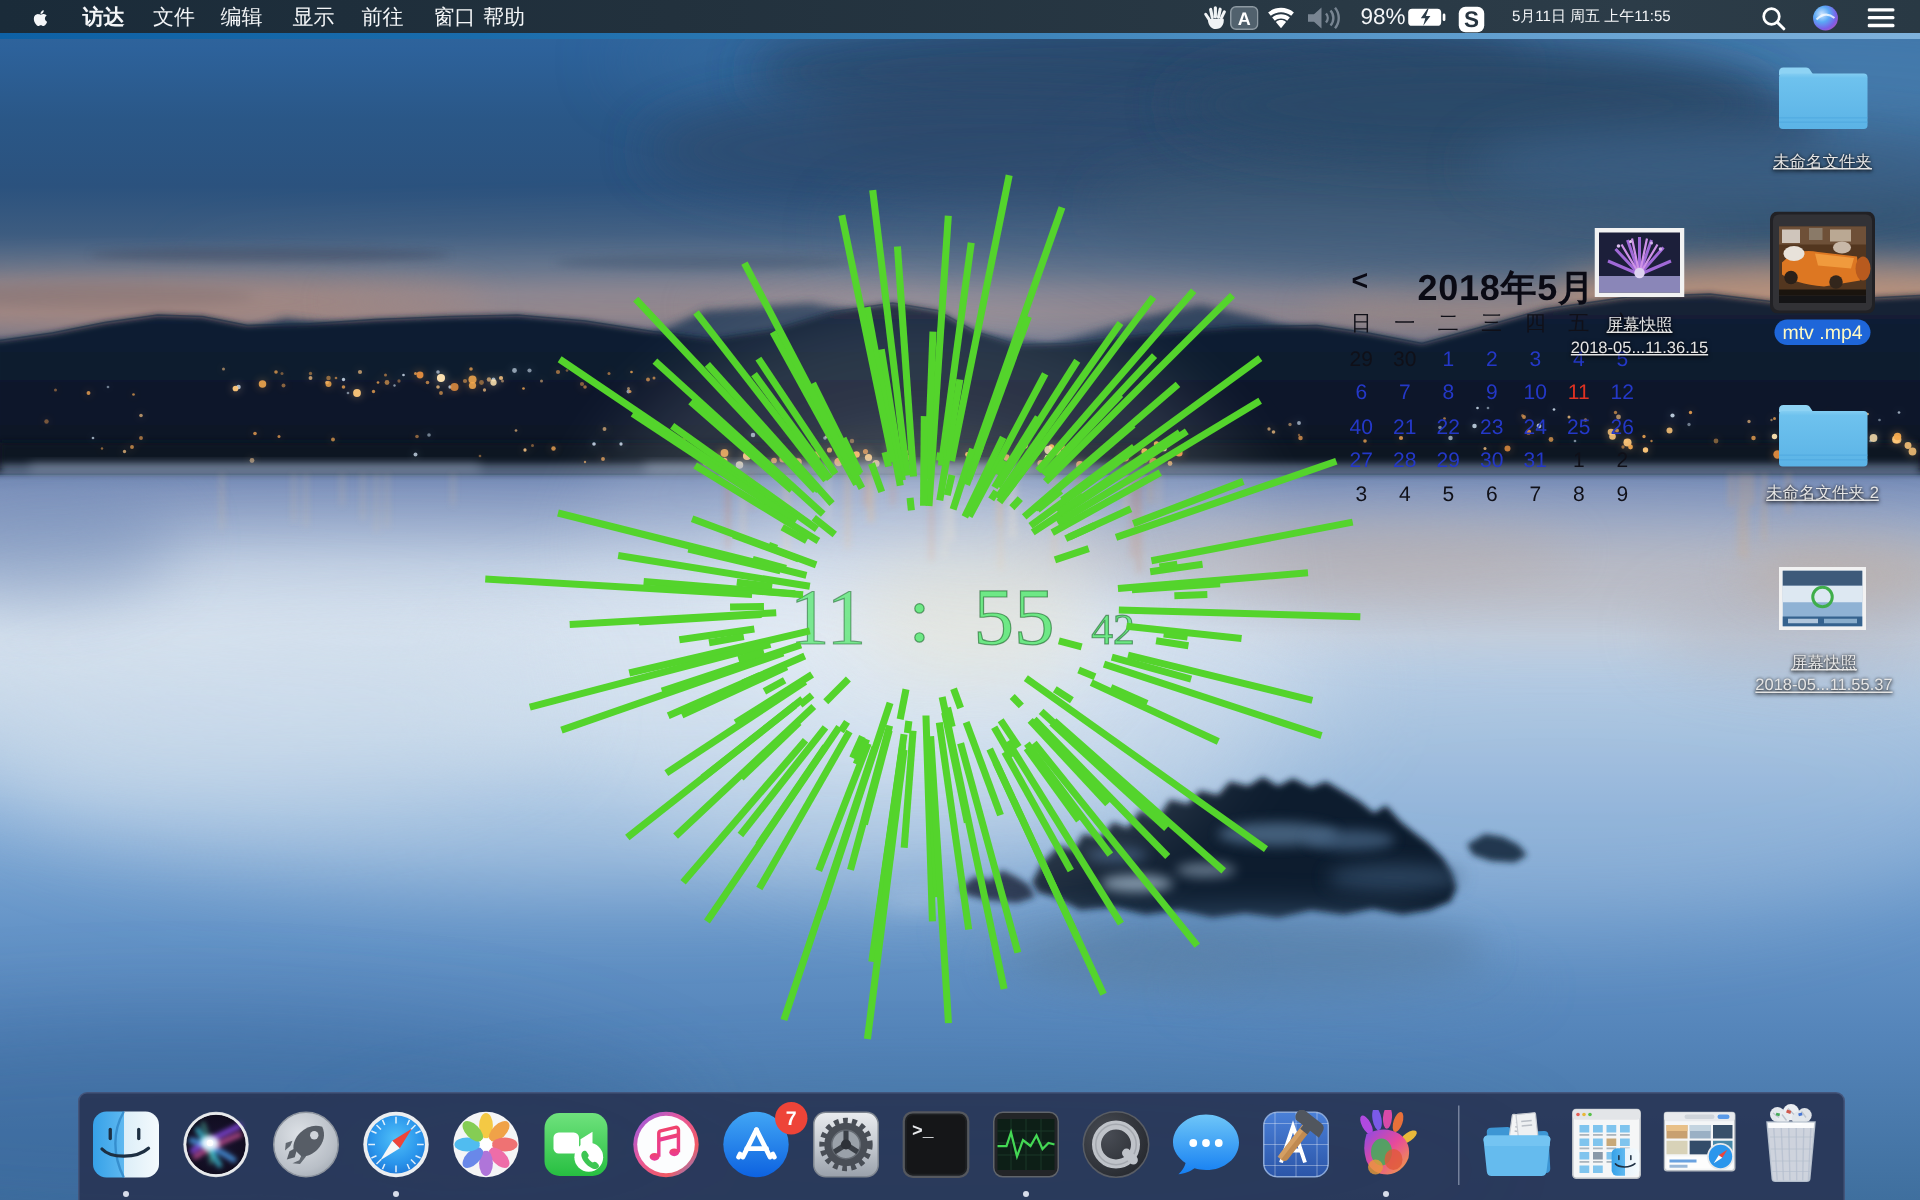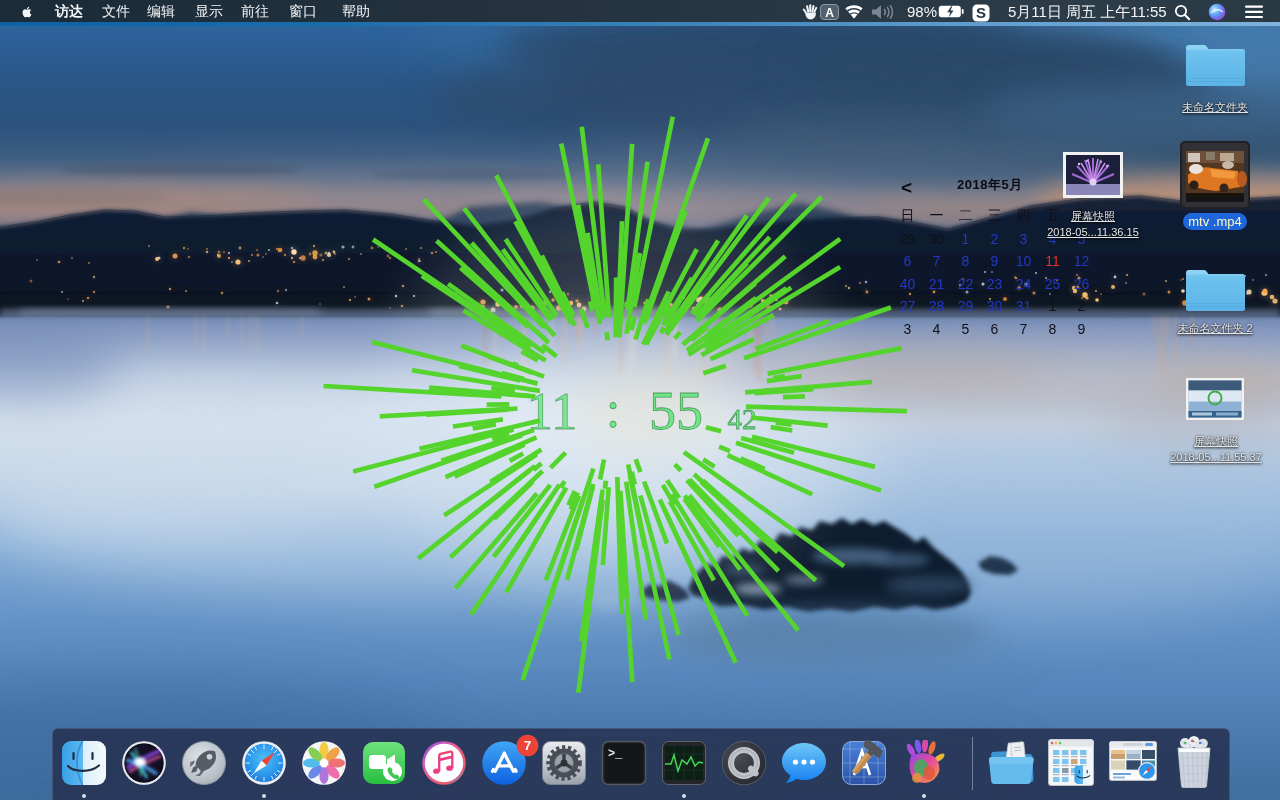--- a/index.html
+++ b/index.html
@@ -794,21 +794,21 @@
 <div id="mbg"></div>
  <svg style="position:absolute;left:20px;top:2.5px" width="14" height="17" viewBox="0 0 24 26">
   <path fill="#f4f6f8" d="M17.05 22.28c-.98.95-2.05.8-3.08.35-1.09-.46-2.09-.48-3.24 0-1.44.62-2.2.44-3.06-.35C2.79 17.25 3.51 9.59 9.05 9.31c1.35.07 2.29.74 3.08.8 1.18-.24 2.31-.93 3.57-.84 1.51.12 2.65.72 3.4 1.8-3.12 1.87-2.38 5.98.48 7.13-.57 1.5-1.31 2.99-2.54 4.09l.01-.01zM12.03 9.25c-.15-2.23 1.66-4.07 3.74-4.25.29 2.58-2.34 4.5-3.74 4.25z"></path>
  </svg>
  <span class="ml mb-bold" style="left:55px">访达</span>
  <span class="ml" style="left:102px">文件</span>
  <span class="ml" style="left:147px">编辑</span>
  <span class="ml" style="left:195px">显示</span>
  <span class="ml" style="left:241px">前往</span>
  <span class="ml" style="left:289px">窗口</span>
- <span class="ml" style="left:342px">帮助</span>
+ <span class="ml" style="left:322px">帮助</span>
  <svg style="position:absolute;left:802px;top:2.5px" width="17" height="18" viewBox="0 0 17 18">
   <g fill="#f0f3f5">
    <rect x="7.2" y="1.2" width="2.1" height="8" rx="1.05"></rect>
    <rect x="4.6" y="2.2" width="2.1" height="7.5" rx="1.05" transform="rotate(-12 5.6 6)"></rect>
    <rect x="9.8" y="2.0" width="2.1" height="7.5" rx="1.05" transform="rotate(12 10.8 6)"></rect>
    <rect x="12.2" y="3.6" width="2.0" height="6.5" rx="1" transform="rotate(26 13.2 7)"></rect>
    <rect x="1.8" y="5.2" width="2.0" height="5.5" rx="1" transform="rotate(-34 2.8 8)"></rect>
    <path d="M3.2,9.5 L13.8,9.5 C14.3,12.8 12.4,16.4 8.6,16.4 C5.0,16.4 3.3,13.2 3.2,9.5 Z"></path>
   </g>
  </svg>
@@ -836,21 +836,21 @@
  <span class="ml" style="left:907px;font-size:15px">98%</span>
  <svg style="position:absolute;left:938px;top:5px" width="26" height="13" viewBox="0 0 26 13">
   <rect x="0.8" y="0.8" width="22" height="11.4" rx="2.6" fill="#fff"></rect>
   <rect x="23.8" y="4" width="1.8" height="5" rx="1" fill="#fff"></rect>
   <path d="M13.6,0.8 L9.2,7.2 L12.2,7.2 L10.8,12.2 L15.6,5.6 L12.6,5.6 L14.4,0.8 Z" fill="#2c3c48"></path>
  </svg>
  <svg style="position:absolute;left:972px;top:3.5px" width="18" height="18" viewBox="0 0 18 18">
   <rect x="0.5" y="0.5" width="17" height="17" rx="4.5" fill="#fff"></rect>
   <text x="9" y="14" font-size="15" font-weight="bold" fill="#26343f" text-anchor="middle" font-family="Liberation Sans">S</text>
  </svg>
- <span class="ml" style="left:1008px;font-size:15px">5月11日 周五 上午11:55</span>
+ <span class="ml" style="left:1008px;font-size:10px">5月11日 周五 上午11:55</span>
  <svg style="position:absolute;left:1174px;top:4px" width="17" height="17" viewBox="0 0 17 17">
   <circle cx="7" cy="7" r="5.2" fill="none" stroke="#fff" stroke-width="1.8"></circle>
   <line x1="11" y1="11" x2="15.2" y2="15.2" stroke="#fff" stroke-width="2" stroke-linecap="round"></line>
  </svg>
  <svg style="position:absolute;left:1208px;top:3px" width="18" height="18" viewBox="0 0 18 18">
   <defs>
           <radialGradient id="sirig" cx="0.35" cy="0.35" r="0.9">
    <stop offset="0" stop-color="#cfe6ff"></stop>
             <stop offset="0.35" stop-color="#5aa8f5"></stop>
    <stop offset="0.65" stop-color="#7a60e8"></stop>
@@ -865,21 +865,21 @@
           <rect x="0" y="0.5" width="18" height="2.2" rx="1"></rect>
           <rect x="0" y="5.7" width="18" height="2.2" rx="1"></rect>
           <rect x="0" y="10.9" width="18" height="2.2" rx="1"></rect>
         </g>
  </svg>
 <div style="position:absolute;left:0;top:22px;width:1280px;height:3.5px;background:linear-gradient(90deg,#0e61a5 0%,#1a6cab 25%,#3f85bb 55%,#5e9ccd 75%,#7fb2dc 100%)"></div>
 </div>
 
 <div id="cal">
  <div style="position:absolute;left:8px;top:1px;font-size:19px;font-weight:bold;">&lt;</div>
- <div style="position:absolute;left:64px;top:0px;font-size:13px;font-weight:bold;letter-spacing:0.5px;">2018年5月</div>
+ <div style="position:absolute;left:52px;top:0px;font-size:24px;font-weight:bold;letter-spacing:0.5px;">2018年5月</div>
  <div style="position:absolute;left:180px;top:1px;font-size:19px;font-weight:bold;">&gt;</div>
  <table style="position:absolute;left:0px;top:26px;">
   <tbody>
           <tr class="blk" style="font-size:14px">
             <td>日</td>
             <td>一</td>
             <td>二</td>
             <td>三</td>
             <td>四</td>
             <td>五</td>

